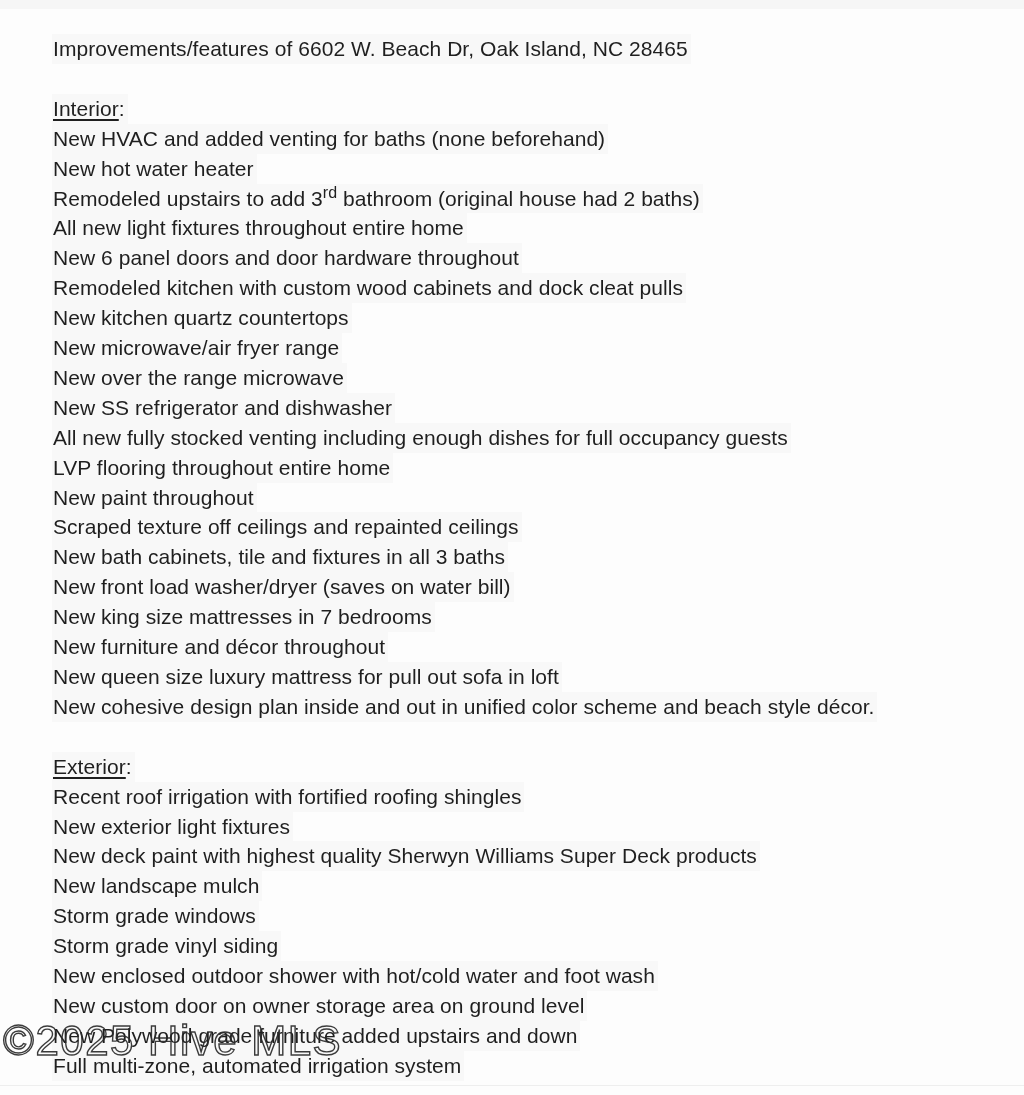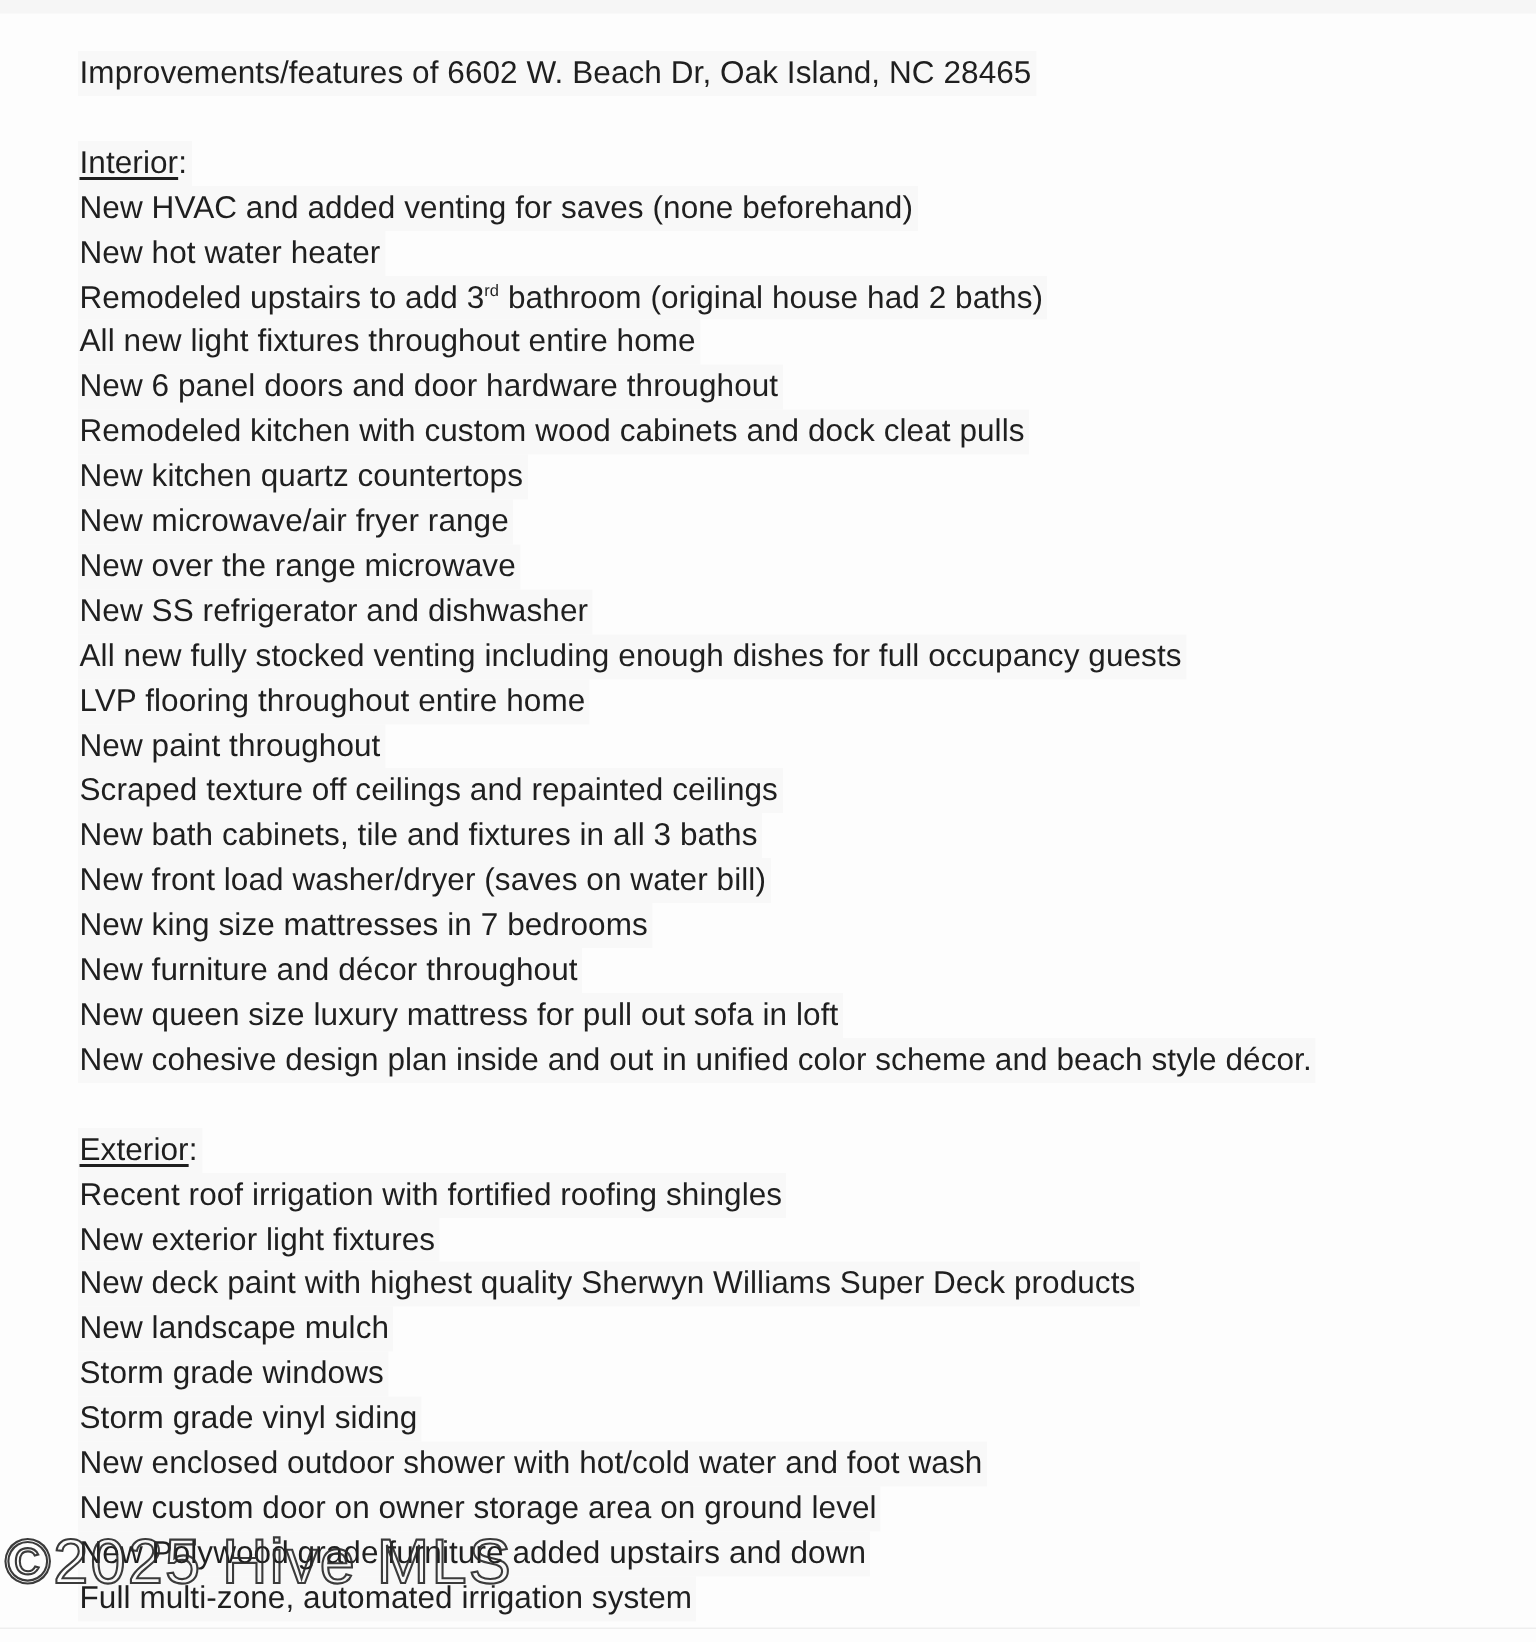--- a/index.html
+++ b/index.html
@@ -39,21 +39,21 @@
     background: rgba(100,100,100,0.035); 
     padding: 0 3px 0 1px;
   }
   .gap { height: 29.9px; }
   .heading .u {
     text-decoration: underline;
     text-underline-offset: 3px;
     text-decoration-thickness: 1.5px;
   }
   sup.ord {
-    font-size: 11px;
+    font-size: 16px;
     line-height: 0;
     vertical-align: super;
   }
   .watermark {
     position: absolute;
     left: 3px;
     top: 1022px;
     font-size: 42px;
     line-height: 38px;
     letter-spacing: 1.5px;
@@ -71,21 +71,21 @@
 
 <div class="page">
   <div class="content">
 
     <p class="line">Improvements/features of 6602 W. Beach Dr, Oak Island, NC 28465</p>
 
     <div class="gap"></div>
 
     <p class="line heading"><span class="u">Interior</span><span>:</span></p>
 
-    <p class="line">New HVAC and added venting for saves (none beforehand)</p>
+    <p class="line">New HVAC and added venting for baths (none beforehand)</p>
     <p class="line">New hot water heater</p>
     <p class="line"><span>Remodeled upstairs to add 3</span><sup class="ord">rd</sup><span> bathroom (original house had 2 baths)</span></p>
     <p class="line">All new light fixtures throughout entire home</p>
     <p class="line">New 6 panel doors and door hardware throughout</p>
     <p class="line">Remodeled kitchen with custom wood cabinets and dock cleat pulls</p>
     <p class="line">New kitchen quartz countertops</p>
     <p class="line">New microwave/air fryer range</p>
     <p class="line">New over the range microwave</p>
     <p class="line">New SS refrigerator and dishwasher</p>
     <p class="line">All new fully stocked venting including enough dishes for full occupancy guests</p>

